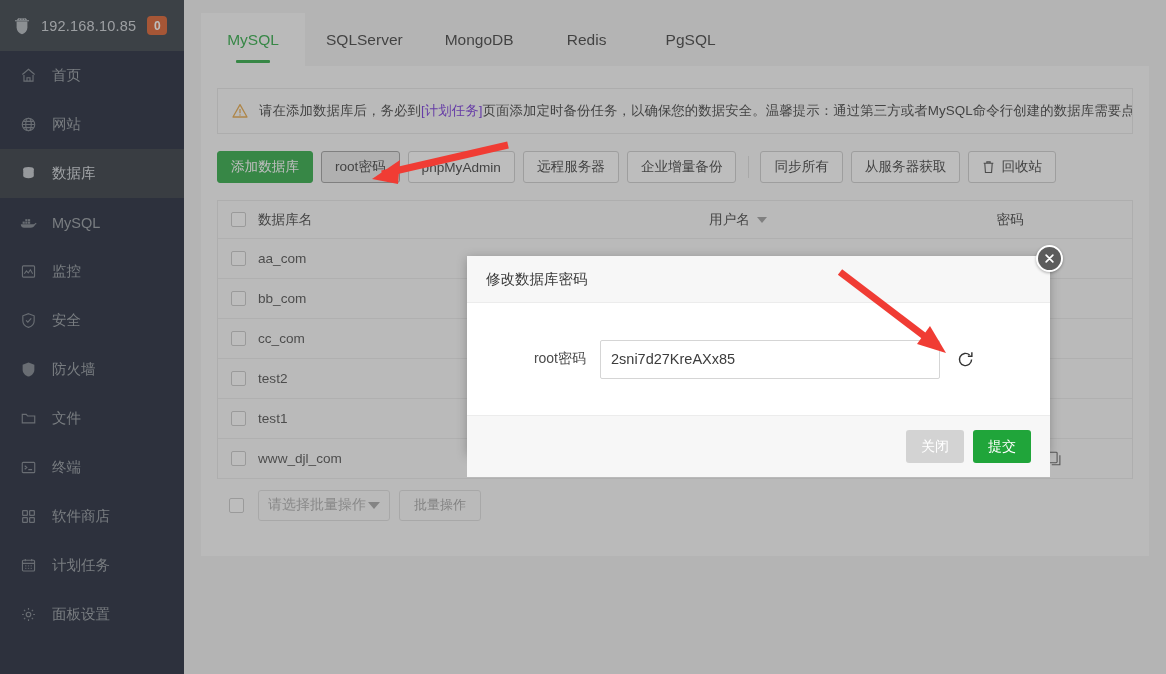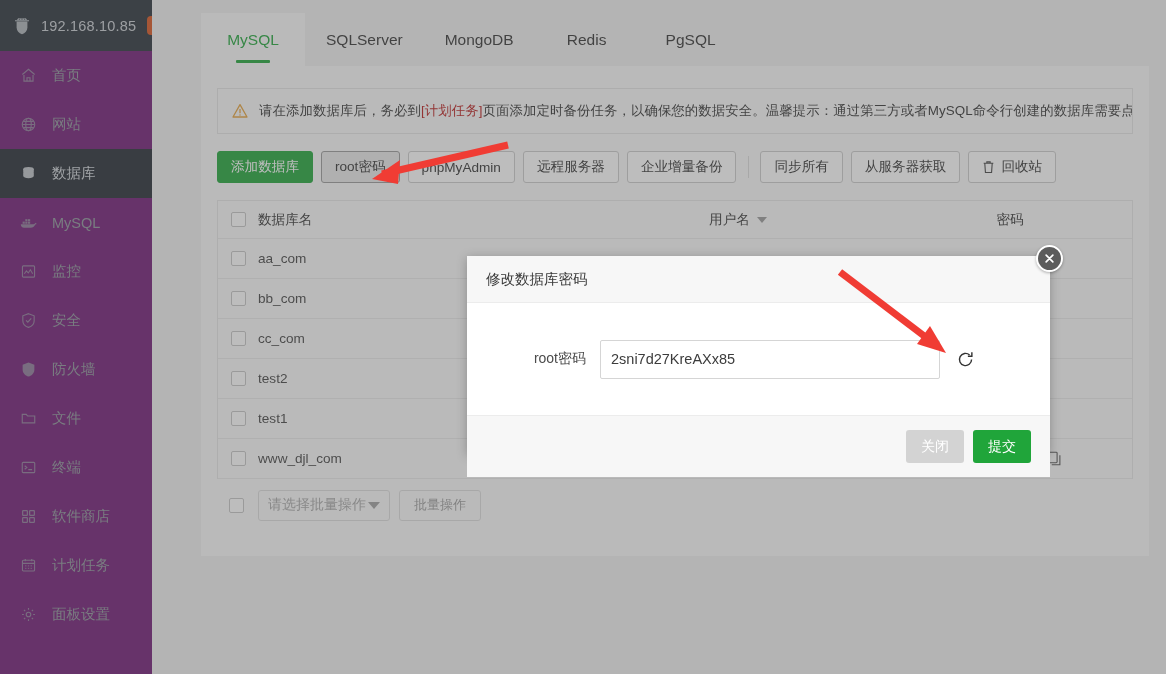--- a/index.html
+++ b/index.html
@@ -7,22 +7,22 @@
     width: 1166px; height: 674px;
     overflow: hidden;
     font-family: "Liberation Sans", "DejaVu Sans", sans-serif;
     background: #f1f1f1;
   }
   #app { position: relative; width: 1166px; height: 674px; }
 
   
   #sidebar {
     position: absolute; left: 0; top: 0;
-    width: 152px; height: 674px;
-    background: #701a75;
+    width: 184px; height: 674px;
+    background: #0f172a;
     overflow: hidden;
   }
   #sidebar-header {
     height: 51px;
     display: flex; align-items: center;
     padding-left: 12px;
     background: #29313a;
   }
   .logo-icon {
     width: 20px; height: 20px;
@@ -120,21 +120,21 @@
     padding-left: 14px;
     overflow: hidden;
     margin-bottom: 16px;
   }
   .warn-icon { flex: none; margin-right: 11px; display:flex; }
   #notice-text {
     font-size: 13.4px; color: #333;
     white-space: nowrap;
     letter-spacing: .1px;
   }
-  #notice-text .lnk { color: #b91c1c; }
+  #notice-text .lnk { color: #6d28d9; }
 
   
   #toolbar { display: flex; align-items: center; height: 34px; margin-bottom: 16px; }
   .btn {
     height: 32px;
     border: 1px solid #ccc;
     background: #fff;
     border-radius: 3px;
     font-size: 13.6px;
     color: #333;

